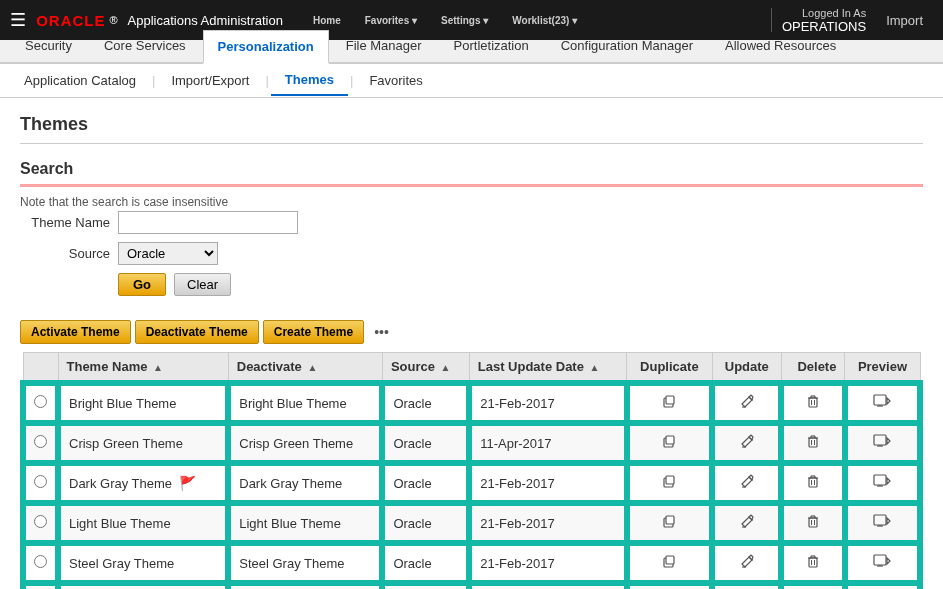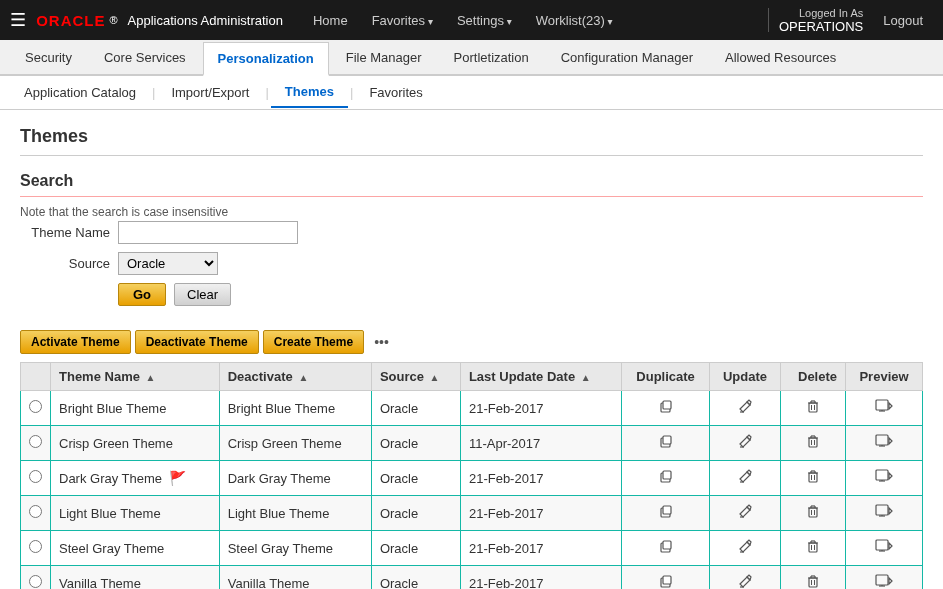--- a/index.html
+++ b/index.html
@@ -39,21 +39,22 @@
     .top-nav .nav-links {
       display: flex;
       align-items: center;
       flex: 1;
       gap: 4px;
     }
     .top-nav .nav-links a {
       color: #ccc;
       text-decoration: none;
       padding: 4px 10px;
-      font-size: 13px;
+      font-size: 10px;
+      font-weight: bold;
     }
     .top-nav .nav-links .with-arrow::after { content: ' ▾'; font-size: 10px; }
     .top-nav .divider { width: 1px; height: 24px; background: #555; margin: 0 10px; }
     .top-nav .user-info { text-align: right; font-size: 12px; color: #ccc; }
     .top-nav .user-info .logged-as { font-size: 11px; }
     .top-nav .user-info .username { font-weight: normal; color: #fff; font-size: 13px; }
     .top-nav .logout-btn {
       color: #ccc;
       text-decoration: none;
       padding: 4px 10px;
@@ -61,21 +62,21 @@
       margin-left: 10px;
     }
 
     
     .tab-strip-1 {
       background: #f0f0f0;
       border-bottom: 2px solid #ccc;
       display: flex;
       align-items: flex-end;
       padding: 0 10px;
-      height: 36px;
+      height: 24px;
     }
     .tab-strip-1 .tab {
       padding: 8px 14px;
       font-size: 13px;
       cursor: pointer;
       color: #333;
       text-decoration: none;
       border: 1px solid transparent;
       margin-right: 2px;
     }
@@ -132,21 +133,21 @@
     
     .search-section {
       margin-bottom: 16px;
     }
     .search-title {
       font-size: 16px;
       font-weight: bold;
       color: #333;
       margin-bottom: 8px;
       padding-bottom: 6px;
-      border-bottom: 1px solid #fca5a5;
+      border-bottom: 3px solid #fca5a5;
     }
     .search-note {
       font-size: 12px;
       color: #555;
       margin-bottom: 2px;
     }
     .search-form {
       display: flex;
       flex-direction: column;
       gap: 8px;
@@ -230,21 +231,21 @@
       text-align: left;
       font-weight: bold;
       white-space: nowrap;
     }
     .data-table th .sort-icon {
       font-size: 10px;
       color: #555;
       margin-left: 2px;
     }
     .data-table td {
-      border: 1px solid #14b8a6;
+      border: 6px solid #14b8a6;
       padding: 5px 8px;
       vertical-align: middle;
     }
     .data-table tr:nth-child(even) td { background: #f8f8f8; }
     .radio-col { width: 24px; text-align: center; }
     .icon-btn {
       background: none;
       border: none;
       cursor: pointer;
       padding: 2px;
@@ -268,21 +269,21 @@
     <a class="tab">Home</a>
     <a class="tab with-arrow">Favorites</a>
     <a class="tab with-arrow">Settings</a>
     <a class="tab with-arrow">Worklist(23)</a>
   </div>
   <div class="divider"></div>
   <div class="user-info">
     <div class="logged-as">Logged In As</div>
     <div class="username">OPERATIONS</div>
   </div>
-  <a class="logout-btn">Logout</a>
+  <a class="logout-btn">Import</a>
 </div>
 
 <div class="tab-strip-1">
   <a class="tab">Security</a>
   <a class="tab">Core Services</a>
   <a class="tab active">Personalization</a>
   <a class="tab">File Manager</a>
   <a class="tab">Portletization</a>
   <a class="tab">Configuration Manager</a>
   <a class="tab">Allowed Resources</a>

